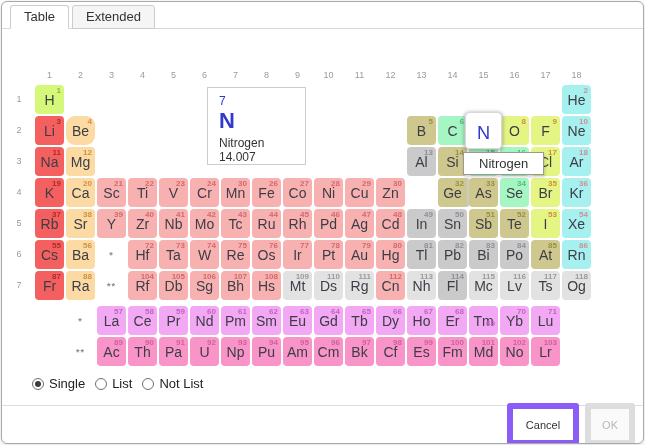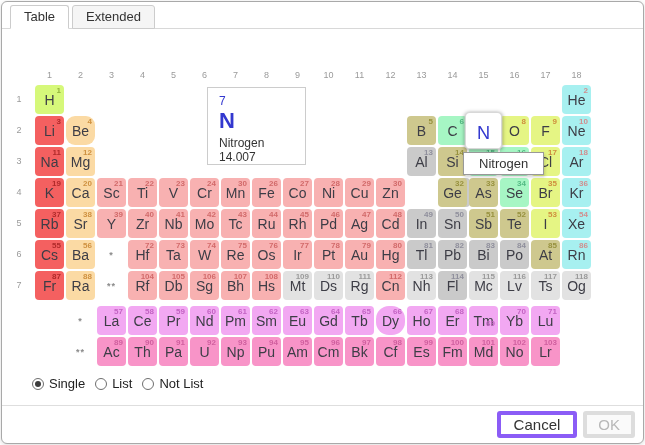--- a/index.html
+++ b/index.html
@@ -36,21 +36,21 @@
              padding:3px 15px; font-size:13px; color:#333; z-index:10;
              box-shadow:1px 2px 3px rgba(0,0,0,0.18); }
   .radio-row { position:absolute; top:374px; left:30px; display:flex; align-items:center; font-size:13px; color:#222; }
   .radio-item { display:flex; align-items:center; margin-right:10px; cursor:pointer; }
   .rdo { width:12px; height:12px; border:1px solid #6f6f6f; border-radius:50%; background:#fff;
          display:inline-block; position:relative; margin-right:5px; }
   .rdo.on::after { content:""; position:absolute; left:2px; top:2px; width:6px; height:6px;
                    background:#3c3c3c; border-radius:50%; }
   .footer { position:absolute; left:0; right:0; bottom:0; height:38px; border-top:1px solid #dedede;
             display:flex; justify-content:flex-end; align-items:center; padding-right:8px; }
-  .btn { height:27px; padding:0 13px; font-size:15px; border:4px solid #8b5cf6; border-radius:3px;
+  .btn { height:43px; padding:0 13px; font-size:11px; border:6px solid #8b5cf6; border-radius:3px;
          background:#fff; color:#333; cursor:pointer; font-family:"Liberation Sans",sans-serif; }
   .btn.cancel { margin-right:6px; }
   .btn.ok { color:#b8b8b8; background:#fafafa; border-color:#ddd; padding:0 11px; }
 </style>
 </head>
 <body>
 
 <div class="dialog">
   <div class="tabbar">
     <div class="tab active">Table</div>
@@ -474,21 +474,21 @@
         <span class="num" style="color: rgb(195, 99, 195);">63</span>
       </div>
       <div class="cell" style="left: 312px; top: 242px; background: rgb(242, 168, 242);">
         <span class="sym">Gd</span>
         <span class="num" style="color: rgb(195, 99, 195);">64</span>
       </div>
       <div class="cell" style="left: 343px; top: 242px; background: rgb(242, 168, 242);">
         <span class="sym">Tb</span>
         <span class="num" style="color: rgb(195, 99, 195);">65</span>
       </div>
-      <div class="cell" style="left: 374px; top: 242px; background: rgb(242, 168, 242); border-radius: 13px;">
+      <div class="cell" style="left: 374px; top: 242px; background: rgb(242, 168, 242);">
         <span class="sym">Dy</span>
         <span class="num" style="color: rgb(195, 99, 195);">66</span>
       </div>
       <div class="cell" style="left: 405px; top: 242px; background: rgb(242, 168, 242);">
         <span class="sym">Ho</span>
         <span class="num" style="color: rgb(195, 99, 195);">67</span>
       </div>
       <div class="cell" style="left: 436px; top: 242px; background: rgb(242, 168, 242);">
         <span class="sym">Er</span>
         <span class="num" style="color: rgb(195, 99, 195);">68</span>

